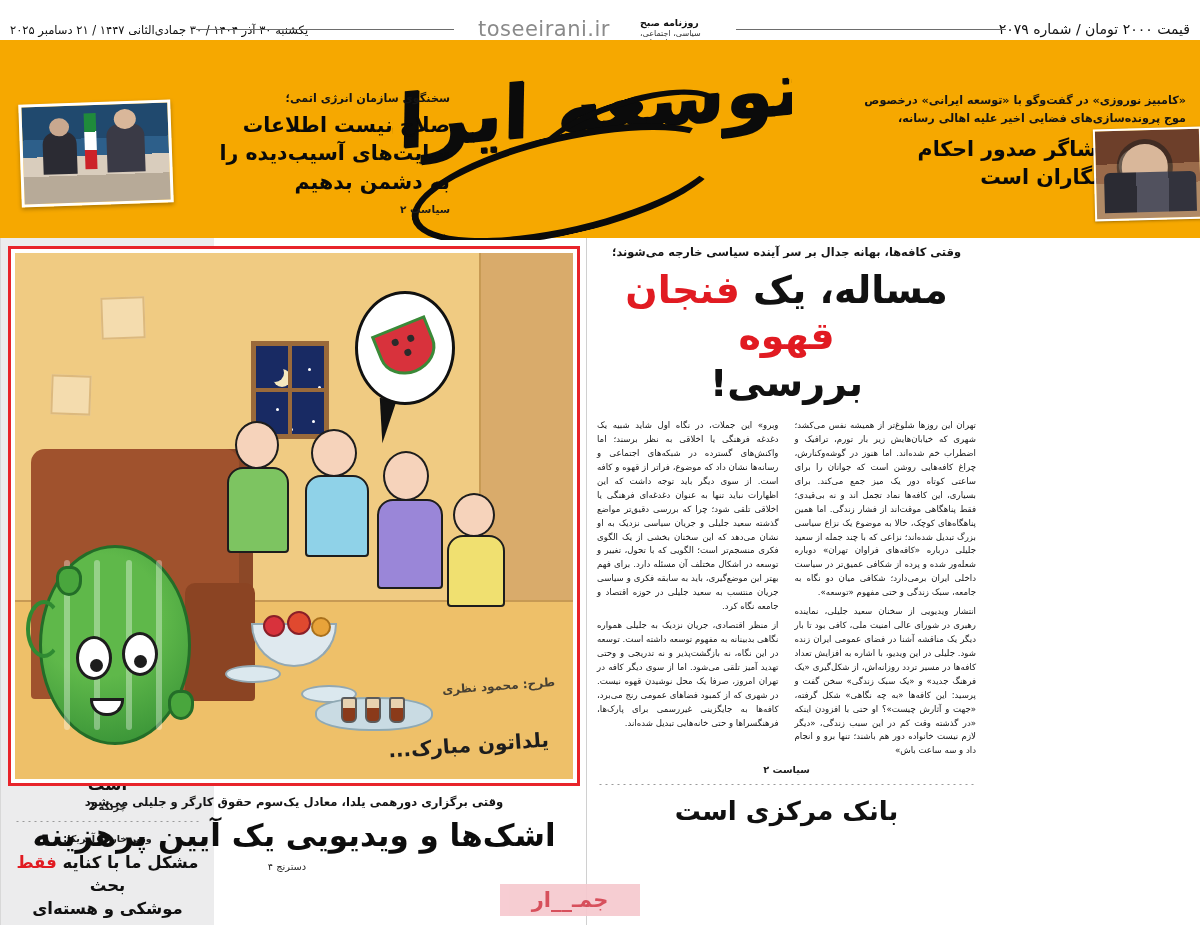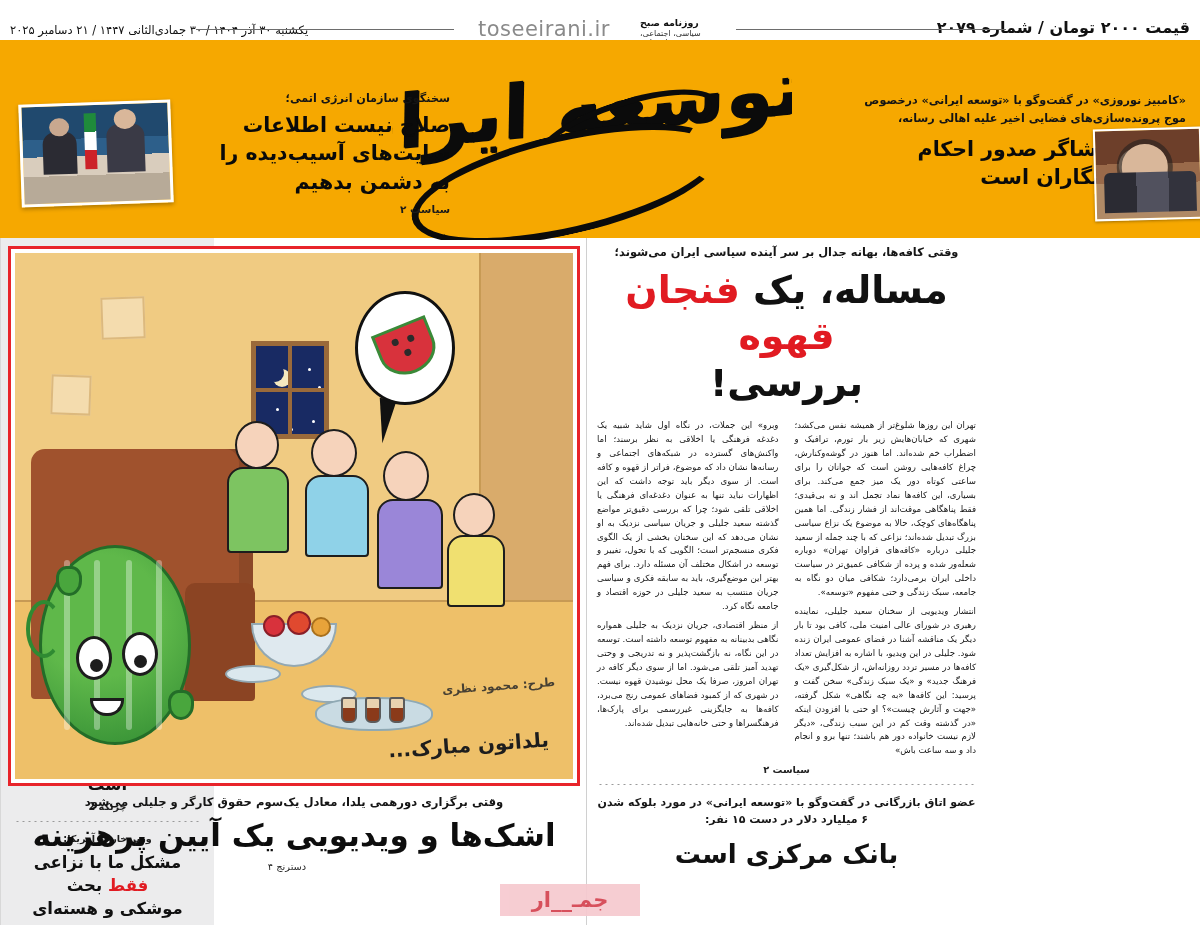--- a/index.html
+++ b/index.html
@@ -11,21 +11,21 @@
   }
   .page{ position:relative; width:1200px; height:925px; background:#fff; }
 
   
   .topstrip{
     position:absolute; top:0; left:0; width:1200px; height:40px;
     display:flex; align-items:flex-end; justify-content:space-between;
     padding:0 10px 3px 10px;
   }
   .topstrip .date{ font-size:11.5px; color:#111; white-space:nowrap; letter-spacing:0; }
-  .topstrip .price{ font-size:16px; color:#111; white-space:nowrap;font-weight:bold; }
+  .topstrip .price{ font-size:14px; color:#111; white-space:nowrap; }
   .rule-left{
     position:absolute; left:196px; top:29px; width:258px; height:0;
     border-top:1.6px solid #6d6d6d;
   }
   .rule-right{
     position:absolute; left:736px; top:29px; width:270px; height:0;
     border-top:1.6px solid #6d6d6d;
   }
   .weburl{
     position:absolute; left:478px; top:17px; width:220px;
@@ -389,49 +389,48 @@
           <div><span>سکه به </span><span class="r">۱۰ برابر قیمت</span><span> زمان اعدام</span></div>
           <div>سلطان سکه رسیده است</div>
         </div>
         <div class="sb-sec">چرتکه 2</div>
       </div>
       <div class="dots"></div>
 
       <div class="sb-item">
         <div class="sb-kicker">وزیر خارجه آمریکا:</div>
         <div class="sb-hl">
-          <div><span>مشکل ما با نزاعی </span><span class="r">فقط</span><span> بحث</span></div>
+          <div><span>مشکل ما با کنایه </span><span class="r">فقط</span><span> بحث</span></div>
           <div>موشکی و هسته‌ای نیست</div>
         </div>
 
       </div>
 
     </div>
 
     <div class="center">
 
-      <div class="c-kicker">وقتی کافه‌ها، بهانه جدال بر سر آینده سیاسی ایران می‌شوند؛</div>
+      <div class="c-kicker">وقتی کافه‌ها، بهانه جدال بر سر آینده سیاسی خارجه می‌شوند؛</div>
 
       <div class="c-head">
         <span>مساله، یک </span><span class="r">فنجان قهوه</span>
         <div>بررسی!</div>
       </div>
 
       <div class="c-cols">
         <p>تهران این روزها شلوغ‌تر از همیشه نفس می‌کشد؛ شهری که خیابان‌هایش زیر بار تورم، ترافیک و اضطراب خم شده‌اند. اما هنوز در گوشه‌وکنارش، چراغ کافه‌هایی روشن است که جوانان را برای ساعتی کوتاه دور یک میز جمع می‌کند. برای بسیاری، این کافه‌ها نماد تجمل اند و نه بی‌قیدی؛ فقط پناهگاهی موقت‌اند از فشار زندگی. اما همین پناهگاه‌های کوچک، حالا به موضوع یک نزاع سیاسی بزرگ تبدیل شده‌اند؛ نزاعی که با چند جمله از سعید جلیلی درباره «کافه‌های فراوان تهران» دوباره شعله‌ور شده و پرده از شکافی عمیق‌تر در سیاست داخلی ایران برمی‌دارد؛ شکافی میان دو نگاه به جامعه، سبک زندگی و حتی مفهوم «توسعه».</p>
         <p>انتشار ویدیویی از سخنان سعید جلیلی، نماینده رهبری در شورای عالی امنیت ملی، کافی بود تا بار دیگر یک مناقشه آشنا در فضای عمومی ایران زنده شود. جلیلی در این ویدیو، با اشاره به افزایش تعداد کافه‌ها در مسیر تردد روزانه‌اش، از شکل‌گیری «یک فرهنگ جدید» و «یک سبک زندگی» سخن گفت و پرسید: این کافه‌ها «به چه نگاهی» شکل گرفته، «جهت و آثارش چیست»؟ او حتی با افزودن اینکه «در گذشته وقت کم در این سبب زندگی، «دیگر لازم نیست خانواده دور هم باشند؛ تنها برو و انجام داد و سه ساعت باش»</p>
         <p>وبرو» این جملات، در نگاه اول شاید شبیه یک دغدغه فرهنگی یا اخلاقی به نظر برسند؛ اما واکنش‌های گسترده در شبکه‌های اجتماعی و رسانه‌ها نشان داد که موضوع، فراتر از قهوه و کافه است. از سوی دیگر باید توجه داشت که این اظهارات نباید تنها به عنوان دغدغه‌ای فرهنگی یا اخلاقی تلقی شود؛ چرا که بررسی دقیق‌تر مواضع گذشته سعید جلیلی و جریان سیاسی نزدیک به او نشان می‌دهد که این سخنان بخشی از یک الگوی فکری منسجم‌تر است؛ الگویی که با تحول، تغییر و توسعه در اشکال مختلف آن مسئله دارد. برای فهم بهتر این موضع‌گیری، باید به سابقه فکری و سیاسی جریان منتسب به سعید جلیلی در حوزه اقتصاد و جامعه نگاه کرد.</p>
         <p>از منظر اقتصادی، جریان نزدیک به جلیلی همواره نگاهی بدبینانه به مفهوم توسعه داشته است. توسعه در این نگاه، نه بازگشت‌پذیر و نه تدریجی و وحتی تهدید آمیز تلقی می‌شود. اما از سوی دیگر کافه در تهران امروز، صرفا یک محل نوشیدن قهوه نیست. در شهری که از کمبود فضاهای عمومی رنج می‌برد، کافه‌ها به جایگزینی غیررسمی برای پارک‌ها، فرهنگسراها و حتی خانه‌هایی تبدیل شده‌اند.</p>
       </div>
 
       <div class="c-sec">سیاست ۲</div>
       <div class="dots"></div>
 
       <div>
-        <div class="c-kicker2">عضو اتاق بازرگانی در گفت‌وگو با «توسعه ایرانی» در مورد بلوکه شدن ۶ میلیارد دلار در دست ۱۵ نفر:</div>
         <div class="c-head2">
           <div>بانک مرکزی است</div>
         </div>
 
       </div>
 
     </div>
 
     <div class="cartoon-block">
 

